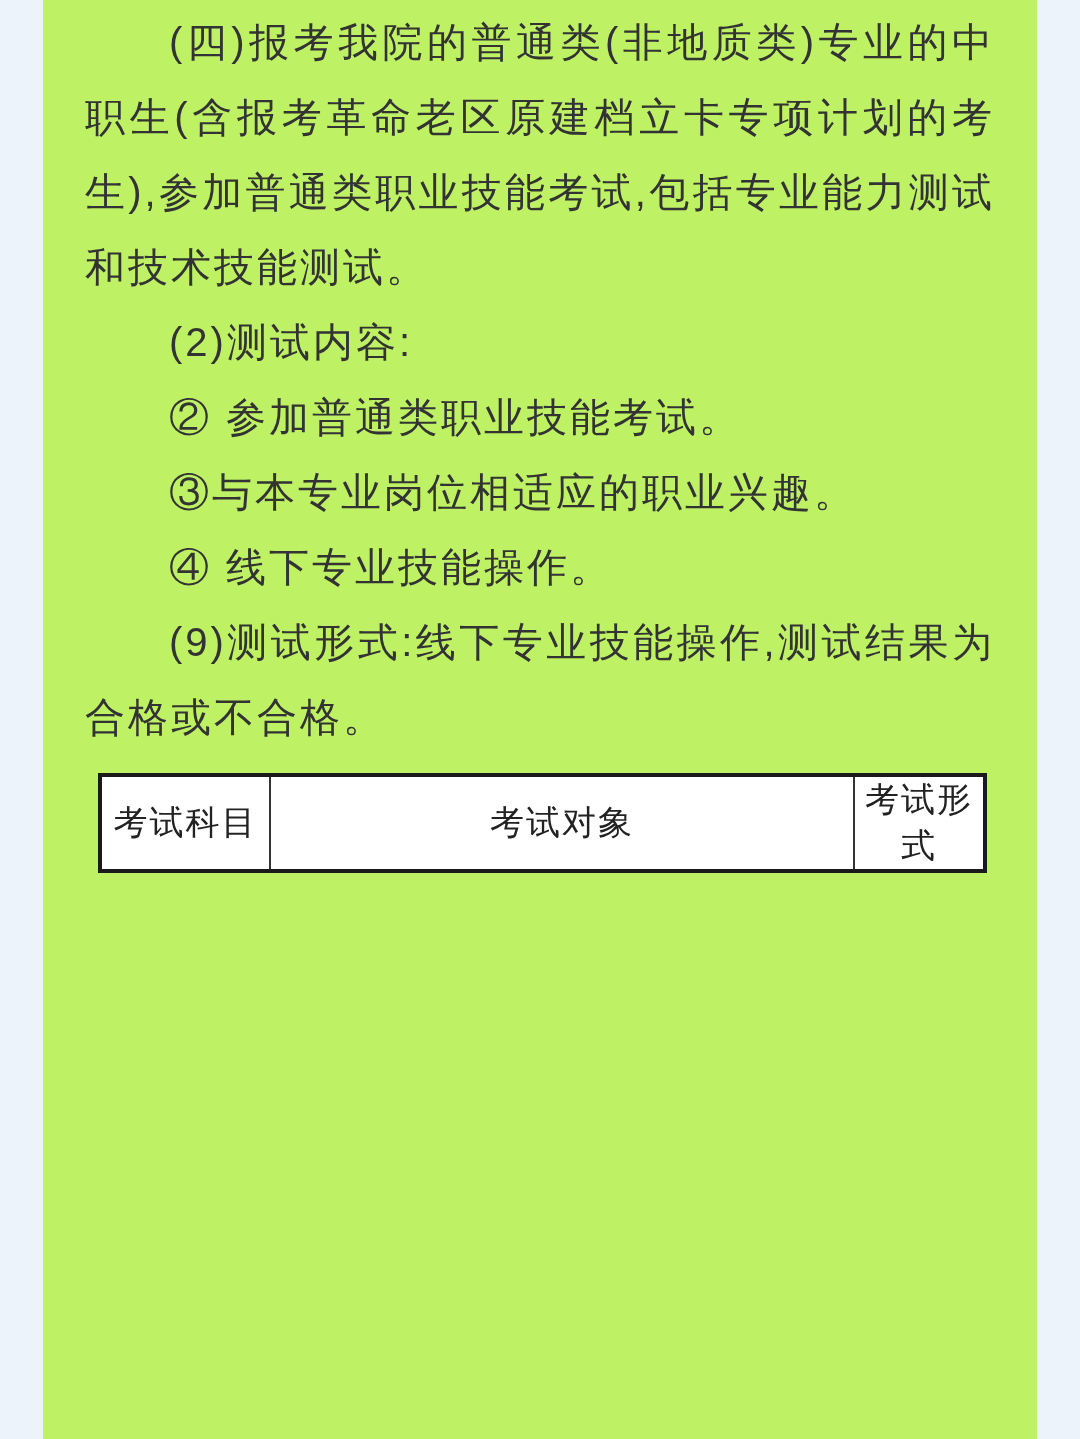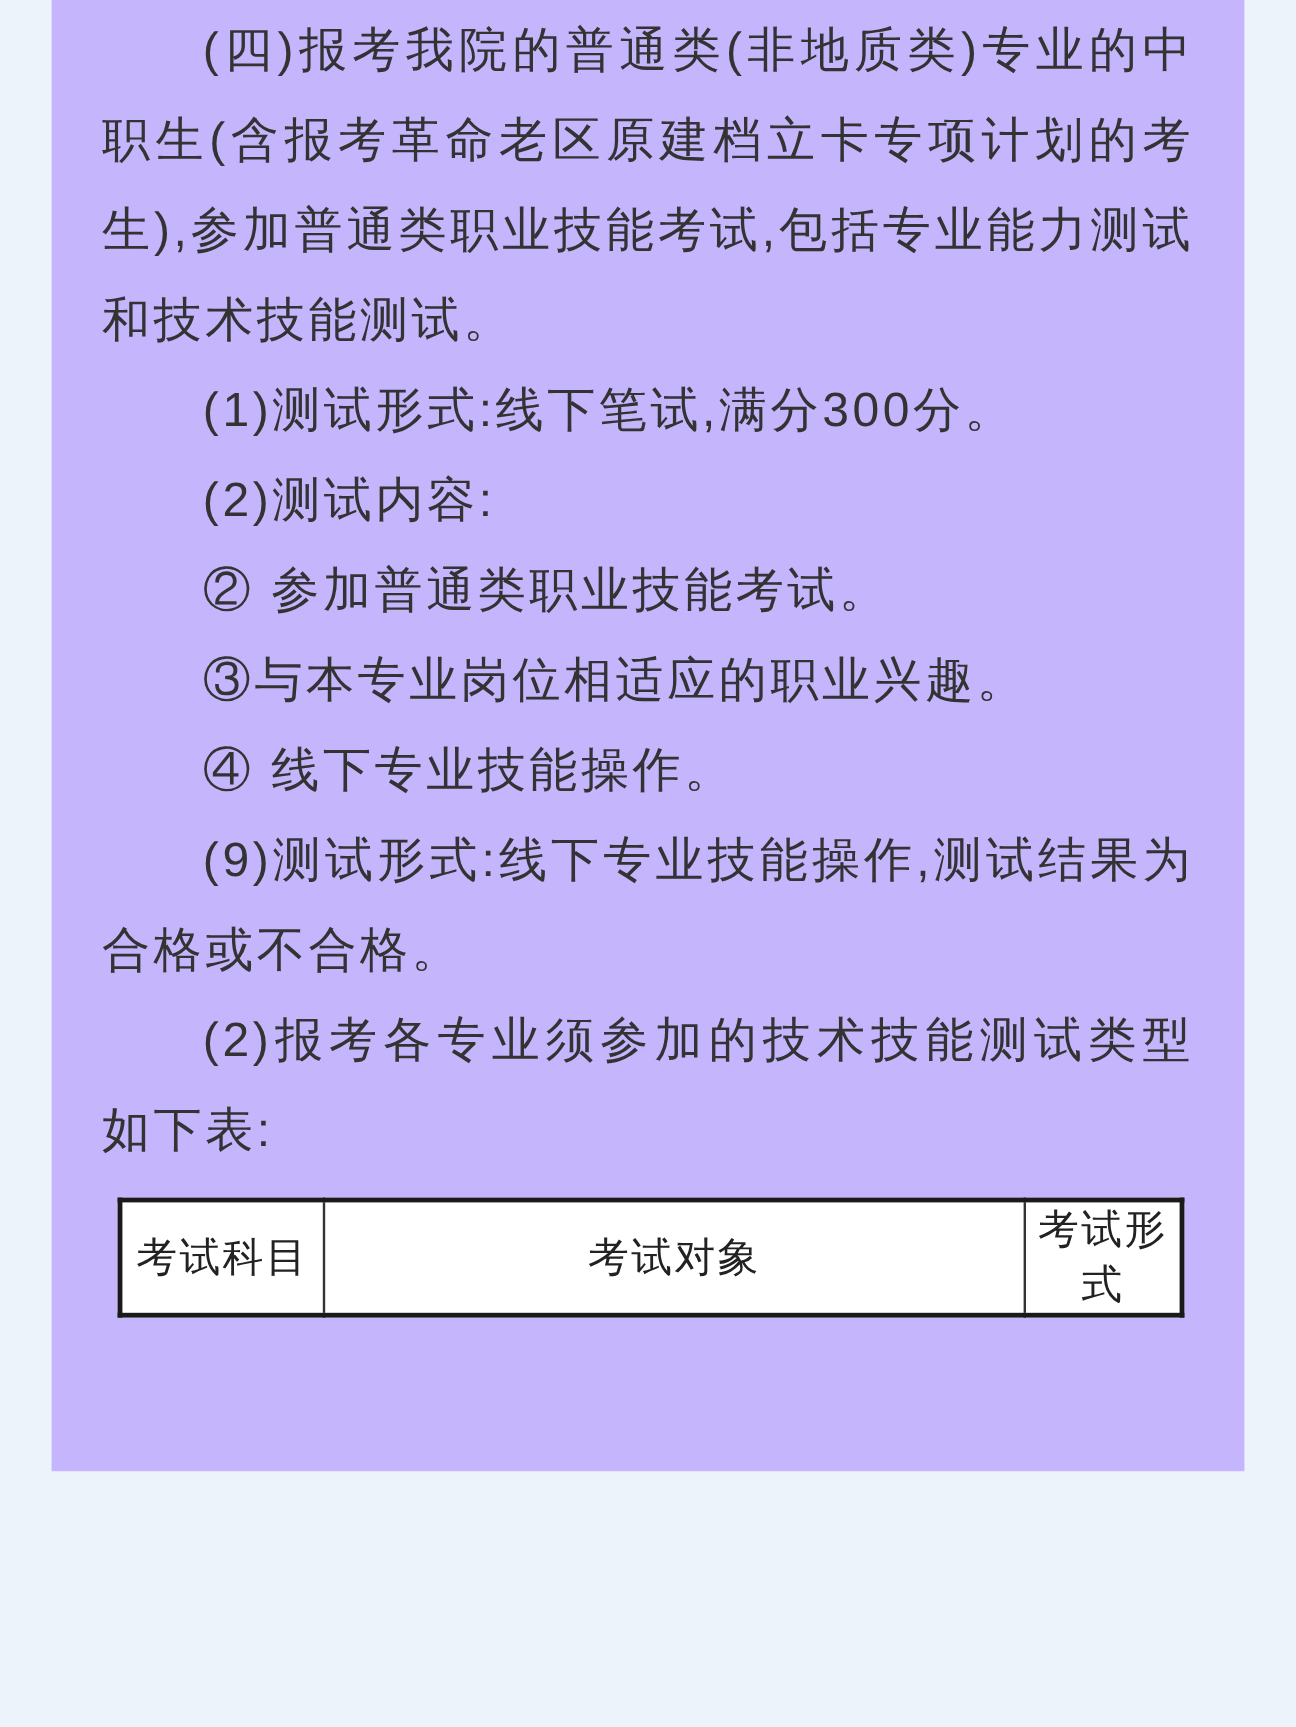--- a/index.html
+++ b/index.html
@@ -9,22 +9,22 @@
     background: #edf3fb;
     overflow: hidden;
     position: relative;
     font-family: "Liberation Sans", sans-serif;
   }
   .doc-page {
     position: absolute;
     left: 43px;
     top: 0;
     width: 994px;
-    height: 1226px;
-    background: #c4b5fd;
+    height: 1439px;
+    background: #bef264;
   }
   .doc-content {
     padding: 5px 42px 0 42px;
   }
   .para {
     margin: 0;
     font-size: 40px;
     line-height: 75px;
     color: #333333;
     letter-spacing: 3px;
@@ -57,27 +57,25 @@
     padding: 0;
   }
   table.skill-table th { height: 55px; }
 </style>
 </head>
 <body>
 
 <div class="doc-page">
   <div class="doc-content">
     <p class="para">(四)报考我院的普通类(非地质类)专业的中职生(含报考革命老区原建档立卡专项计划的考生),参加普通类职业技能考试,包括专业能力测试和技术技能测试。</p>
-    <p class="para">(1)测试形式:线下笔试,满分300分。</p>
     <p class="para">(2)测试内容:</p>
     <p class="para">② 参加普通类职业技能考试。</p>
     <p class="para">③与本专业岗位相适应的职业兴趣。</p>
     <p class="para">④ 线下专业技能操作。</p>
     <p class="para">(9)测试形式:线下专业技能操作,测试结果为合格或不合格。</p>
-    <p class="para">(2)报考各专业须参加的技术技能测试类型如下表:</p>
 
     <table class="skill-table">
       <colgroup>
         <col class="c1">
           <col class="c2">
           <col class="c3">
       </colgroup>
       <tbody>
           <tr>
         <th>考试科目</th>

